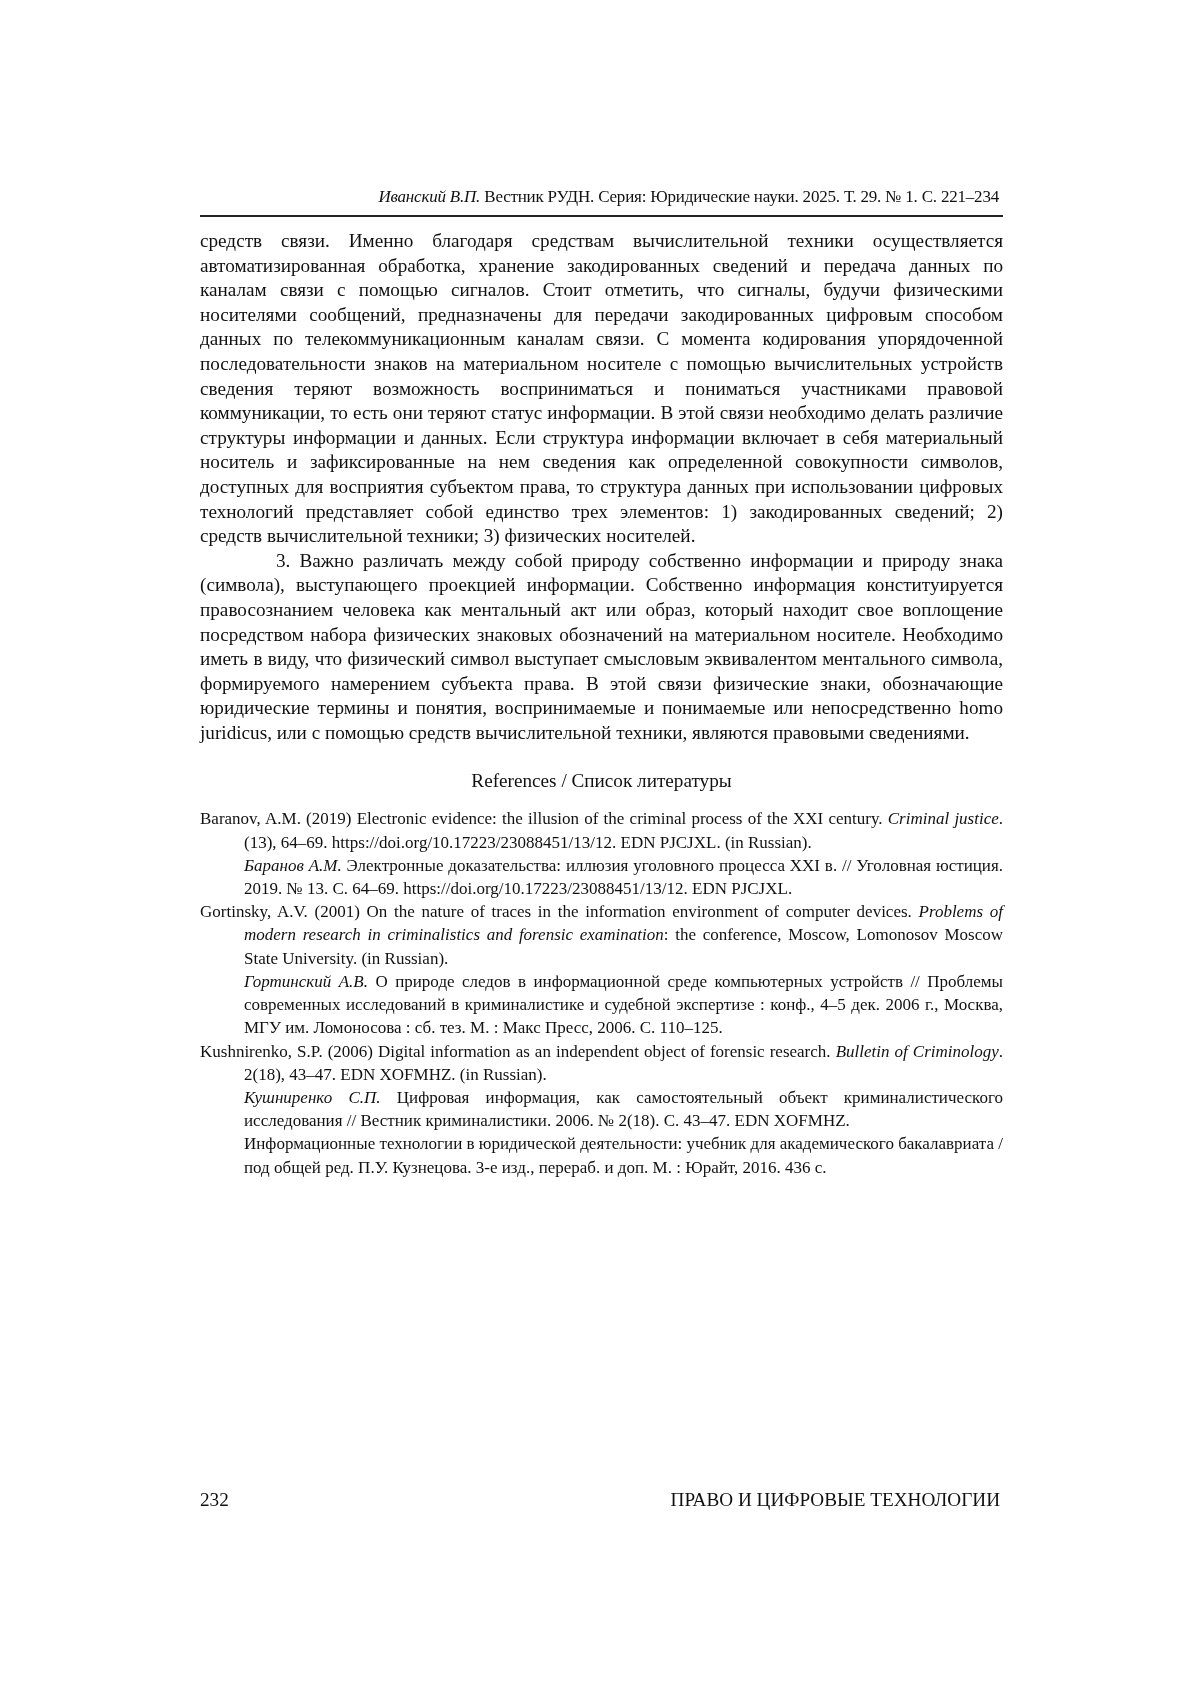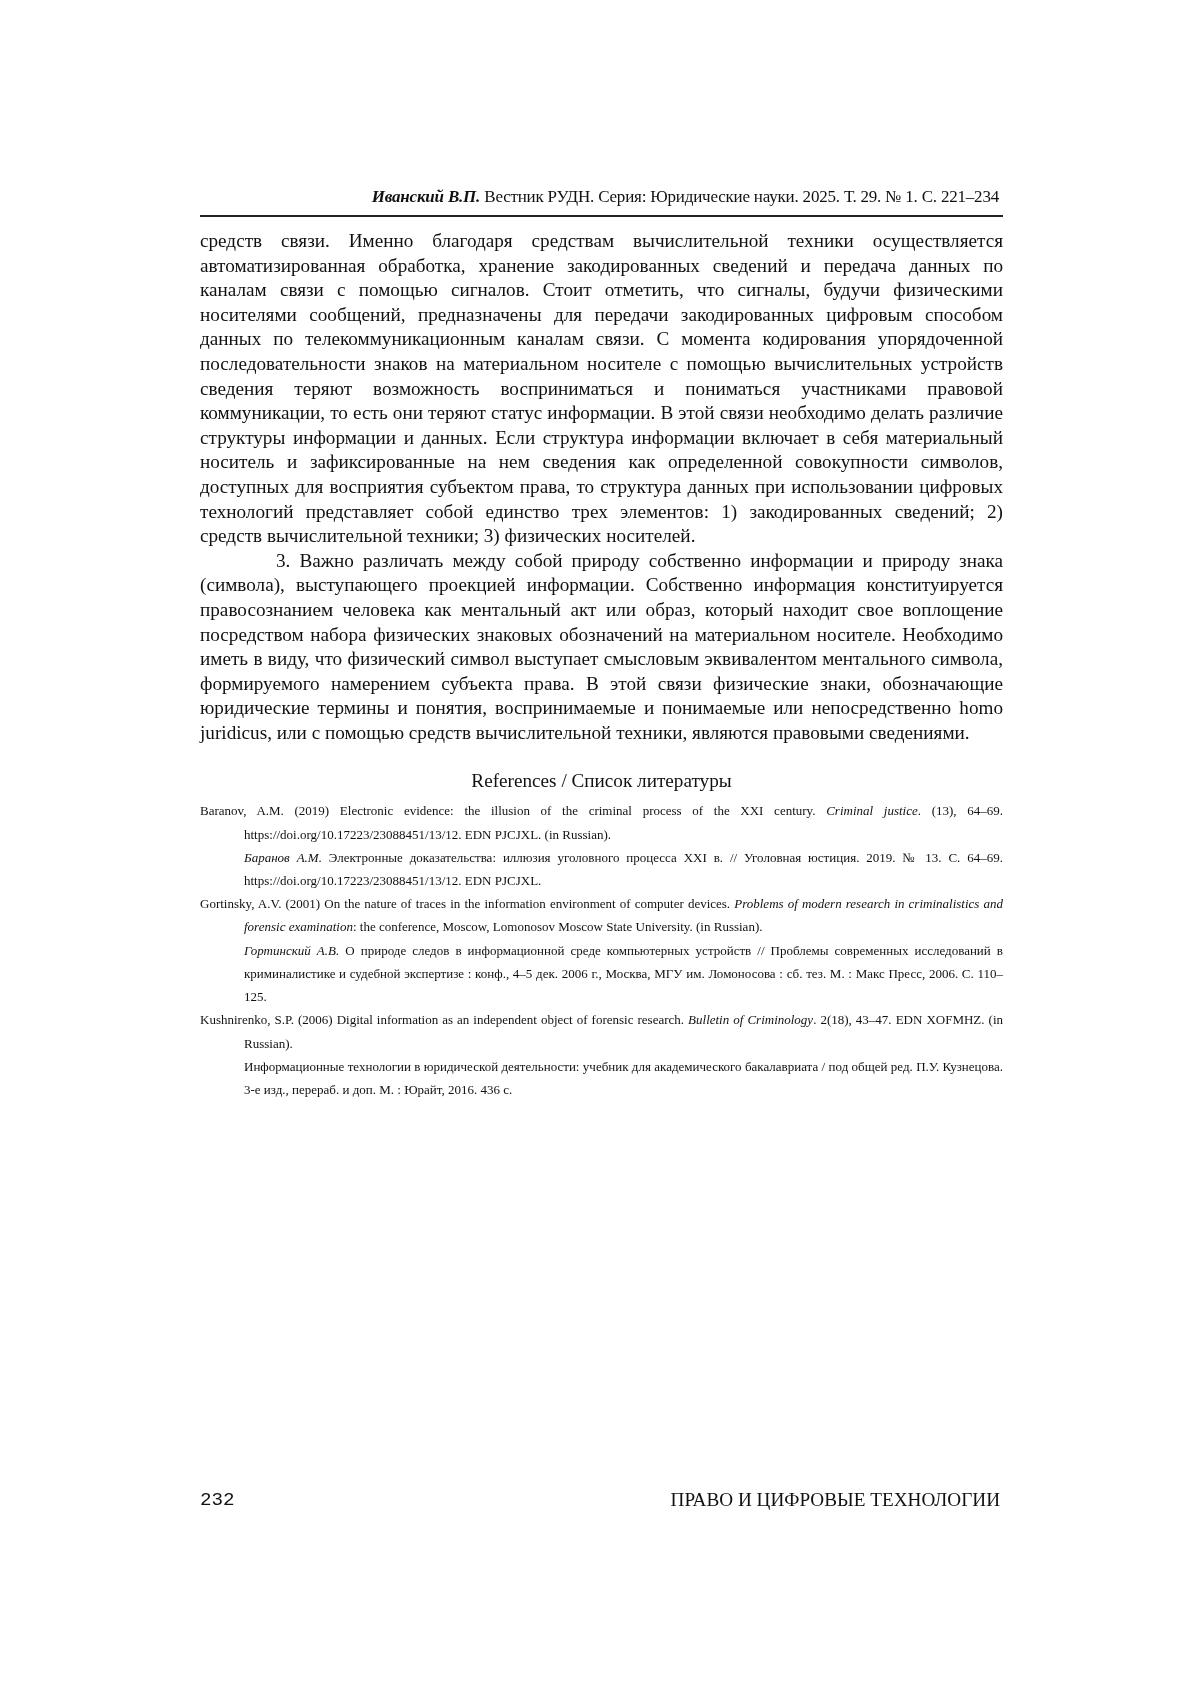--- a/index.html
+++ b/index.html
@@ -5,36 +5,36 @@
   html, body { margin: 0; padding: 0; background: #ffffff; }
   body {
     width: 1200px; height: 1697px; position: relative; overflow: hidden;
     font-family: "Liberation Serif", "DejaVu Serif", serif; color: #111;
   }
   .page { position: absolute; left: 200px; top: 186px; width: 803px; }
   .running-head {
     text-align: right; font-size: 17px; line-height: 22px; padding-right: 4px;
     letter-spacing: -0.2px;
   }
-  .running-head .author { font-style: italic; font-weight: bold; }
+  .running-head .author { font-style: italic; }
   .rule { height: 0; border-top: 2px solid #222; margin-top: 7px; }
   .body-text { margin-top: 12px; font-size: 19.2px; line-height: 24.6px; text-align: justify; }
   .body-text p { margin: 0; }
   .body-text p.indent { text-indent: 76px; }
   .refs-title { margin-top: 24px; text-align: center; font-weight: normal; font-size: 19.2px; line-height: 24px; }
-  .refs { margin-top: 6px; font-size: 13px; line-height: 23.2px; }
+  .refs { margin-top: 14px; font-size: 17px; line-height: 23.2px; }
   .ref { text-align: justify; }
   .ref .en { padding-left: 44px; text-indent: -44px; text-align: justify; }
   .ref .ru { padding-left: 44px; text-align: justify; }
   .i { font-style: italic; }
   .footer {
     position: absolute; left: 200px; top: 1488px; width: 800px;
     font-size: 19.2px; line-height: 24px;
   }
-  .footer .page-num { position: absolute; left: 0; top: 0; font-family: Liberation Mono, monospace; }
+  .footer .page-num { position: absolute; left: 0; top: 0; }
   .footer .journal { position: absolute; right: 0; top: 0; margin-left: 48px; }
 </style>
 </head>
 <body>
 
 <div class="page">
   <div class="running-head"><span class="author">Иванский В.П.</span><span> Вестник РУДН. Серия: Юридические науки. 2025. Т. 29. № 1. С. 221–234</span></div>
   <div class="rule"></div>
 
   <div class="body-text">
@@ -48,20 +48,21 @@
     <div class="ref">
       <div class="en"><span>Baranov, A.M. (2019) Electronic evidence: the illusion of the criminal process of the XXI century. </span><span class="i">Criminal justice</span><span>. (13), 64–69. https://doi.org/10.17223/23088451/13/12. EDN PJCJXL. (in Russian).</span></div>
       <div class="ru"><span class="i">Баранов А.М.</span><span> Электронные доказательства: иллюзия уголовного процесса XXI в. // Уголовная юстиция. 2019. № 13. С. 64–69. https://doi.org/10.17223/23088451/13/12. EDN PJCJXL.</span></div>
     </div>
     <div class="ref">
       <div class="en"><span>Gortinsky, A.V. (2001) On the nature of traces in the information environment of computer devices. </span><span class="i">Problems of modern research in criminalistics and forensic examination</span><span>: the conference, Moscow, Lomonosov Moscow State University. (in Russian).</span></div>
       <div class="ru"><span class="i">Гортинский А.В.</span><span> О природе следов в информационной среде компьютерных устройств // Проблемы современных исследований в криминалистике и судебной экспертизе : конф., 4–5 дек. 2006 г., Москва, МГУ им. Ломоносова : сб. тез. М. : Макс Пресс, 2006. С. 110–125.</span></div>
     </div>
     <div class="ref">
       <div class="en"><span>Kushnirenko, S.P. (2006) Digital information as an independent object of forensic research. </span><span class="i">Bulletin of Criminology</span><span>. 2(18), 43–47. EDN XOFMHZ. (in Russian).</span></div>
+      <div class="ru"><span class="i">Кушниренко С.П.</span><span> Цифровая информация, как самостоятельный объект криминалистического исследования // Вестник криминалистики. 2006. № 2(18). С. 43–47. EDN XOFMHZ.</span></div>
     </div>
     <div class="ref">
       <div class="ru"><span class="i"></span><span>Информационные технологии в юридической деятельности: учебник для академического бакалавриата / под общей ред. П.У. Кузнецова. 3-е изд., перераб. и доп. М. : Юрайт, 2016. 436 с.</span></div>
     </div>
   </div>
 </div>
 
 <div class="footer">
   <span class="page-num">232</span>
   <span class="journal">ПРАВО И ЦИФРОВЫЕ ТЕХНОЛОГИИ</span>

